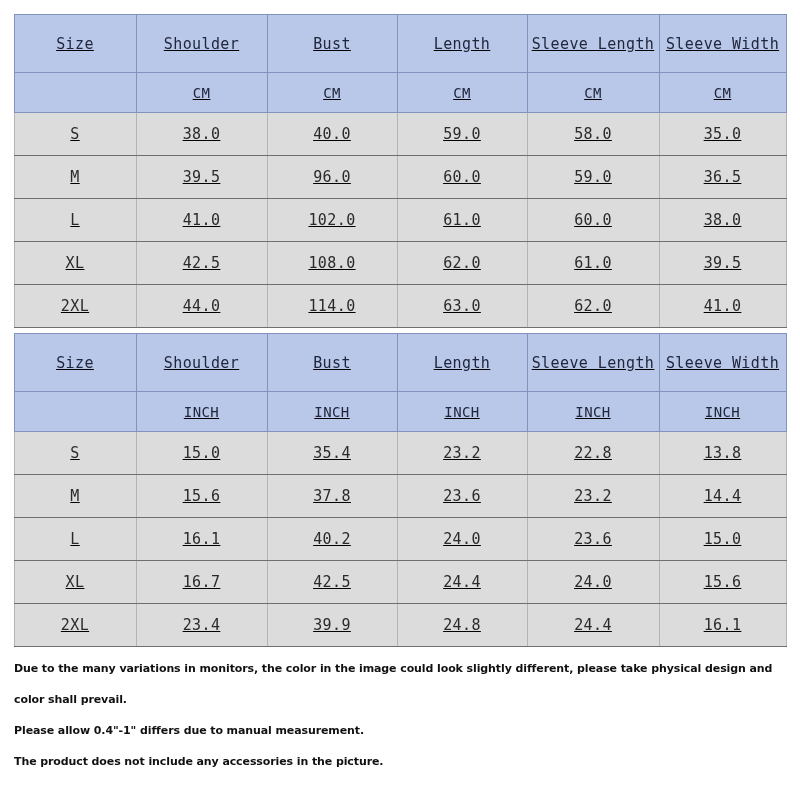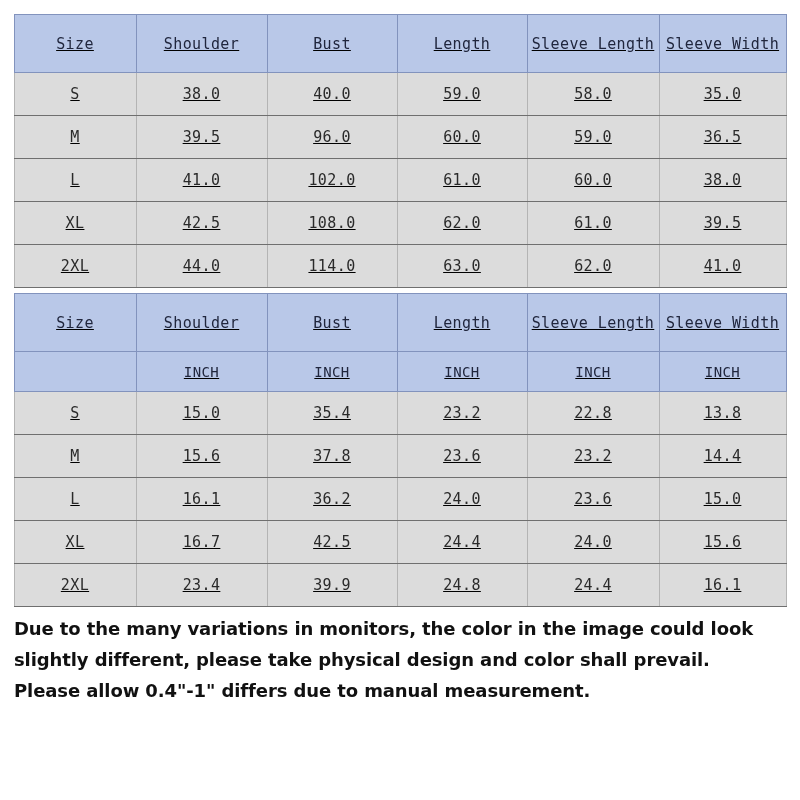--- a/index.html
+++ b/index.html
@@ -75,21 +75,21 @@
   .size-table tbody tr:first-child td { border-top: 1px solid #9aa6c4; }
 
   .notes {
     margin: 6px 0 0 0;
     padding: 0 14px 0 14px;
   }
   .note-line {
     color: #111111;
     font-family: "DejaVu Sans", "Liberation Sans", sans-serif;
     font-weight: bold;
-    font-size: 18px;
+    font-size: 11px;
     line-height: 31px;
     letter-spacing: -0.1px;
     white-space: nowrap;
   }
   .note-line.wrap { white-space: normal; }
 </style>
 </head>
 <body>
 
 <div class="page">
@@ -105,20 +105,28 @@
     </colgroup>
     <thead>
       <tr class="title-row">
         <th>Size</th>
         <th>Shoulder</th>
         <th>Bust</th>
         <th>Length</th>
         <th>Sleeve Length</th>
         <th>Sleeve Width</th>
       </tr>
+      <tr class="unit-row">
+        <th></th>
+        <th>CM</th>
+        <th>CM</th>
+        <th>CM</th>
+        <th>CM</th>
+        <th>CM</th>
+      </tr>
     </thead>
     <tbody>
       <tr>
         <td>S</td>
         <td>38.0</td>
         <td>40.0</td>
         <td>59.0</td>
         <td>58.0</td>
         <td>35.0</td>
       </tr>
@@ -197,21 +205,21 @@
         <td>M</td>
         <td>15.6</td>
         <td>37.8</td>
         <td>23.6</td>
         <td>23.2</td>
         <td>14.4</td>
       </tr>
       <tr>
         <td>L</td>
         <td>16.1</td>
-        <td>36.2</td>
+        <td>40.2</td>
         <td>24.0</td>
         <td>23.6</td>
         <td>15.0</td>
       </tr>
       <tr>
         <td>XL</td>
         <td>16.7</td>
         <td>42.5</td>
         <td>24.4</td>
         <td>24.0</td>
@@ -224,15 +232,16 @@
         <td>24.8</td>
         <td>24.4</td>
         <td>16.1</td>
       </tr>
     </tbody>
   </table>
 
   <div class="notes">
     <div class="note-line wrap">Due to the many variations in monitors, the color in the image could look slightly different, please take physical design and color shall prevail.</div>
     <div class="note-line">Please allow 0.4"-1" differs due to manual measurement.</div>
+    <div class="note-line">The product does not include any accessories in the picture.</div>
   </div>
 
 </div>
 
 </body></html>

